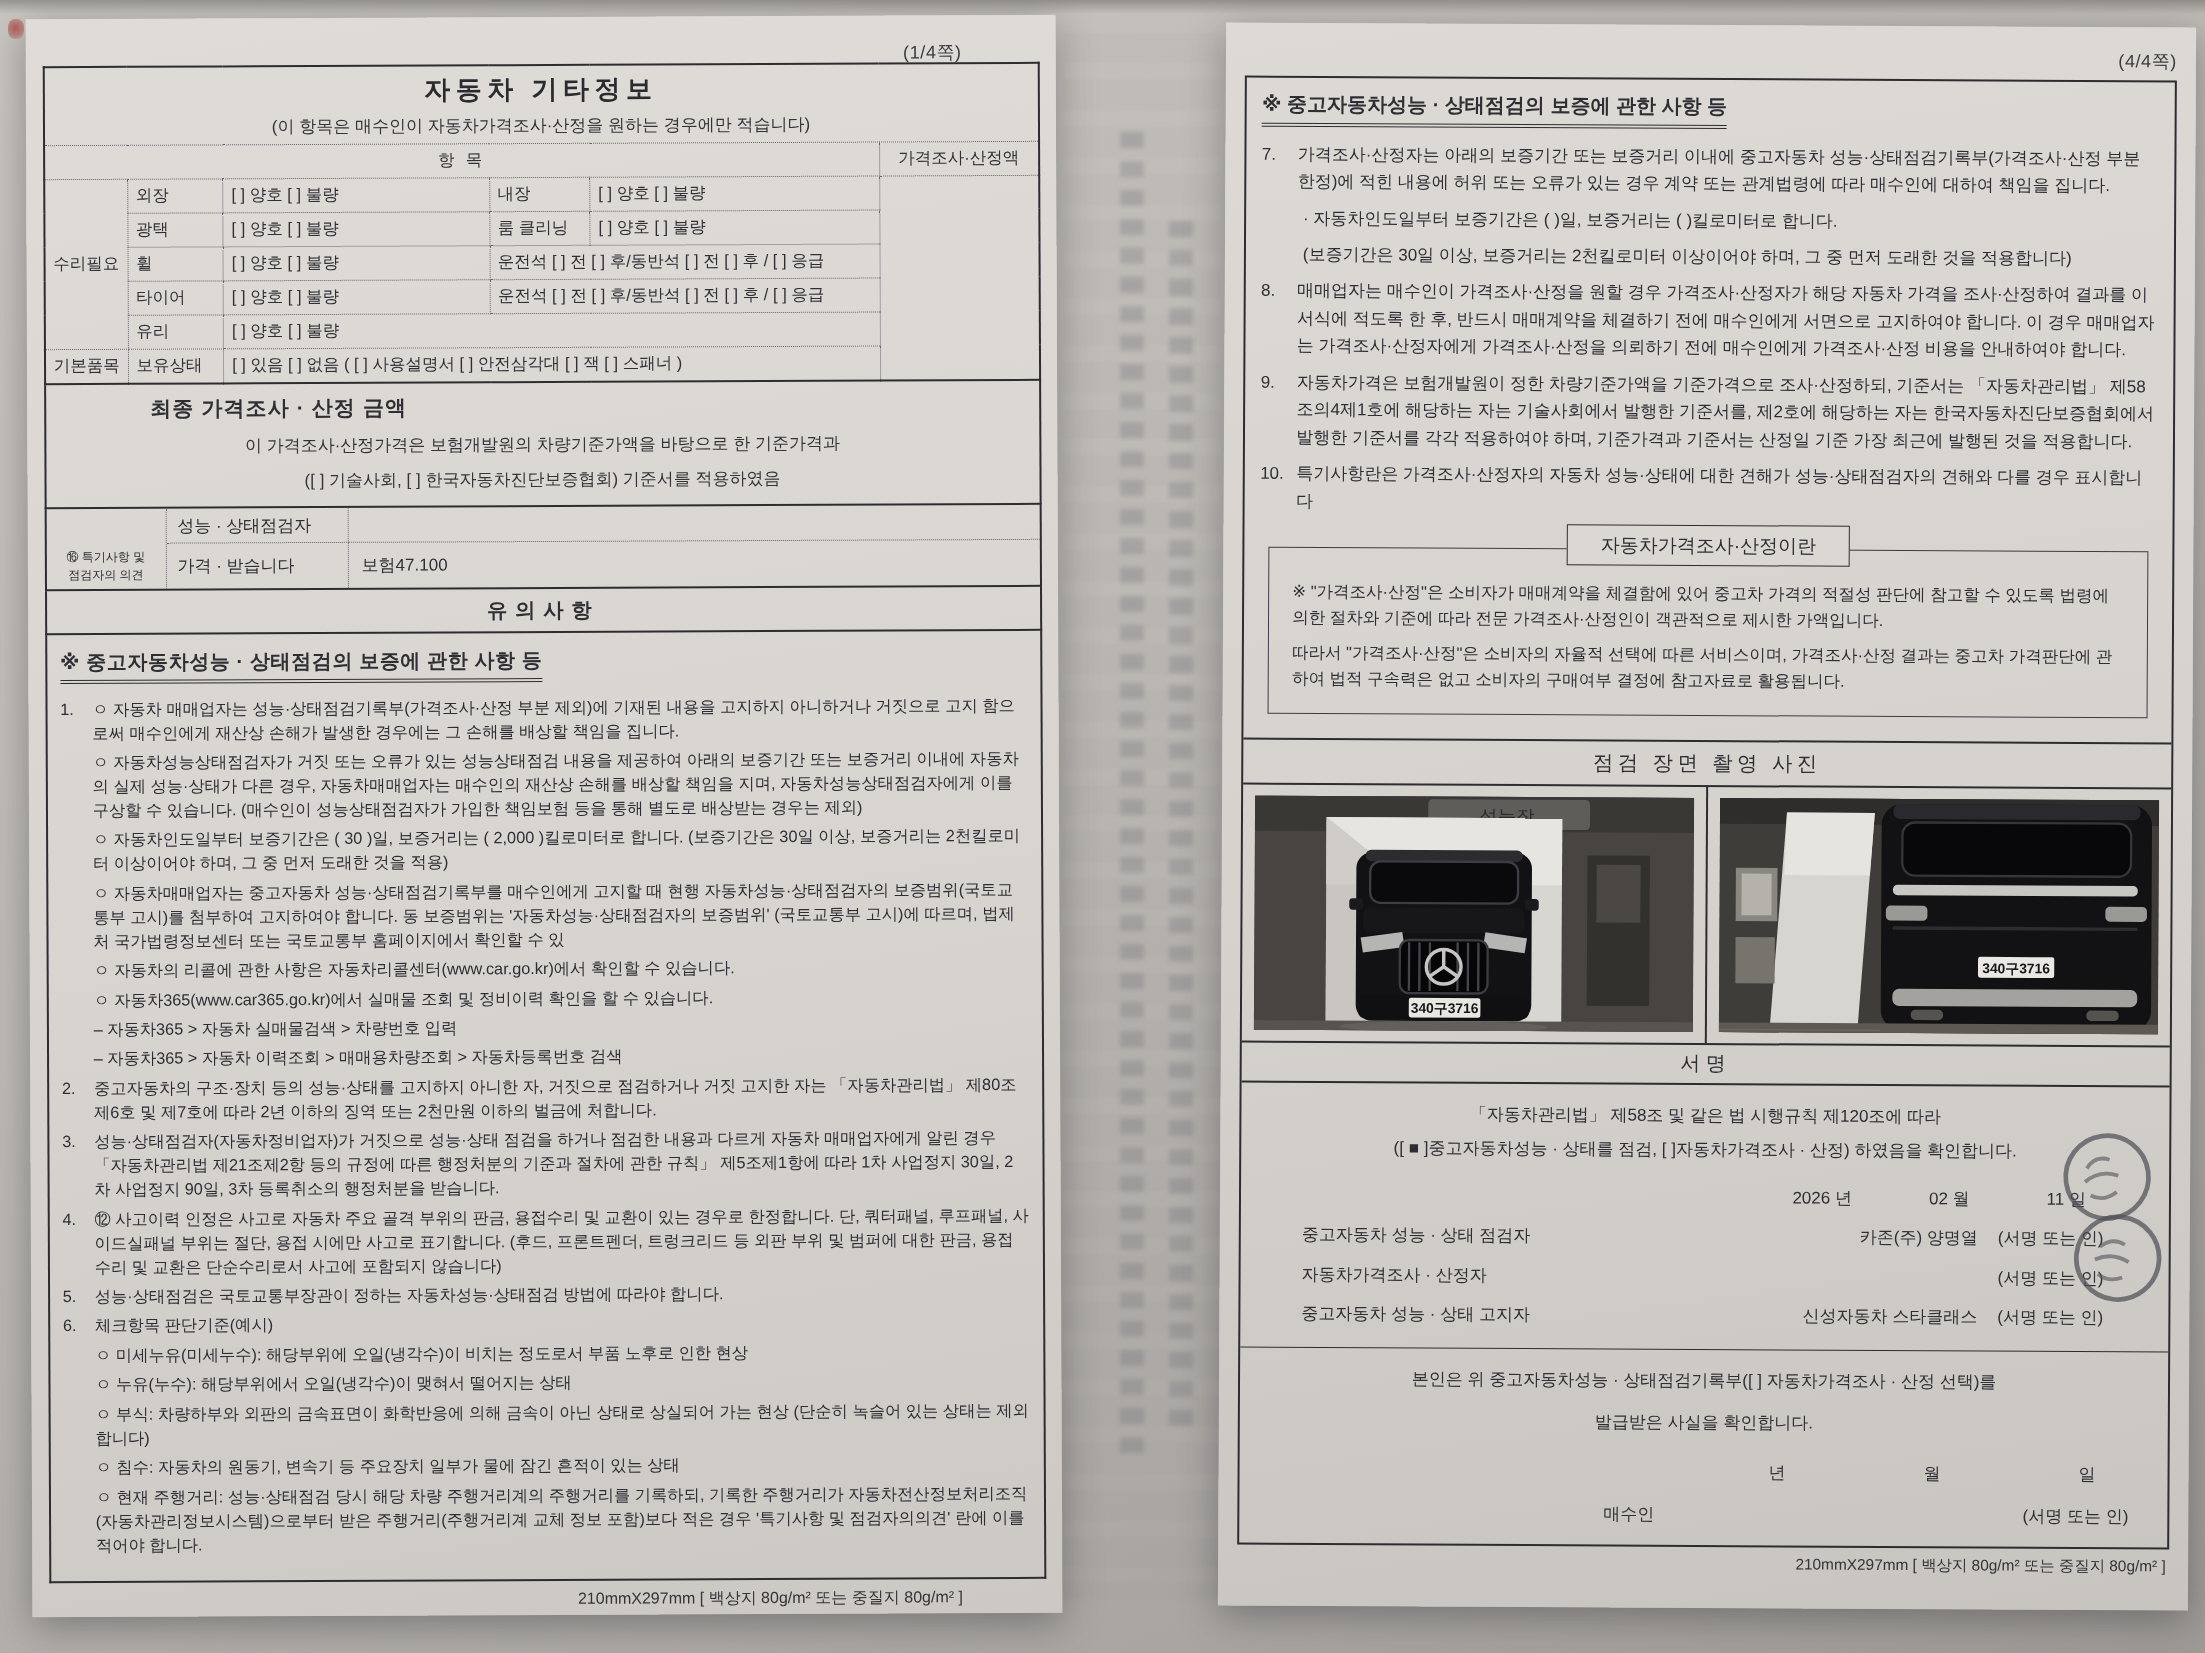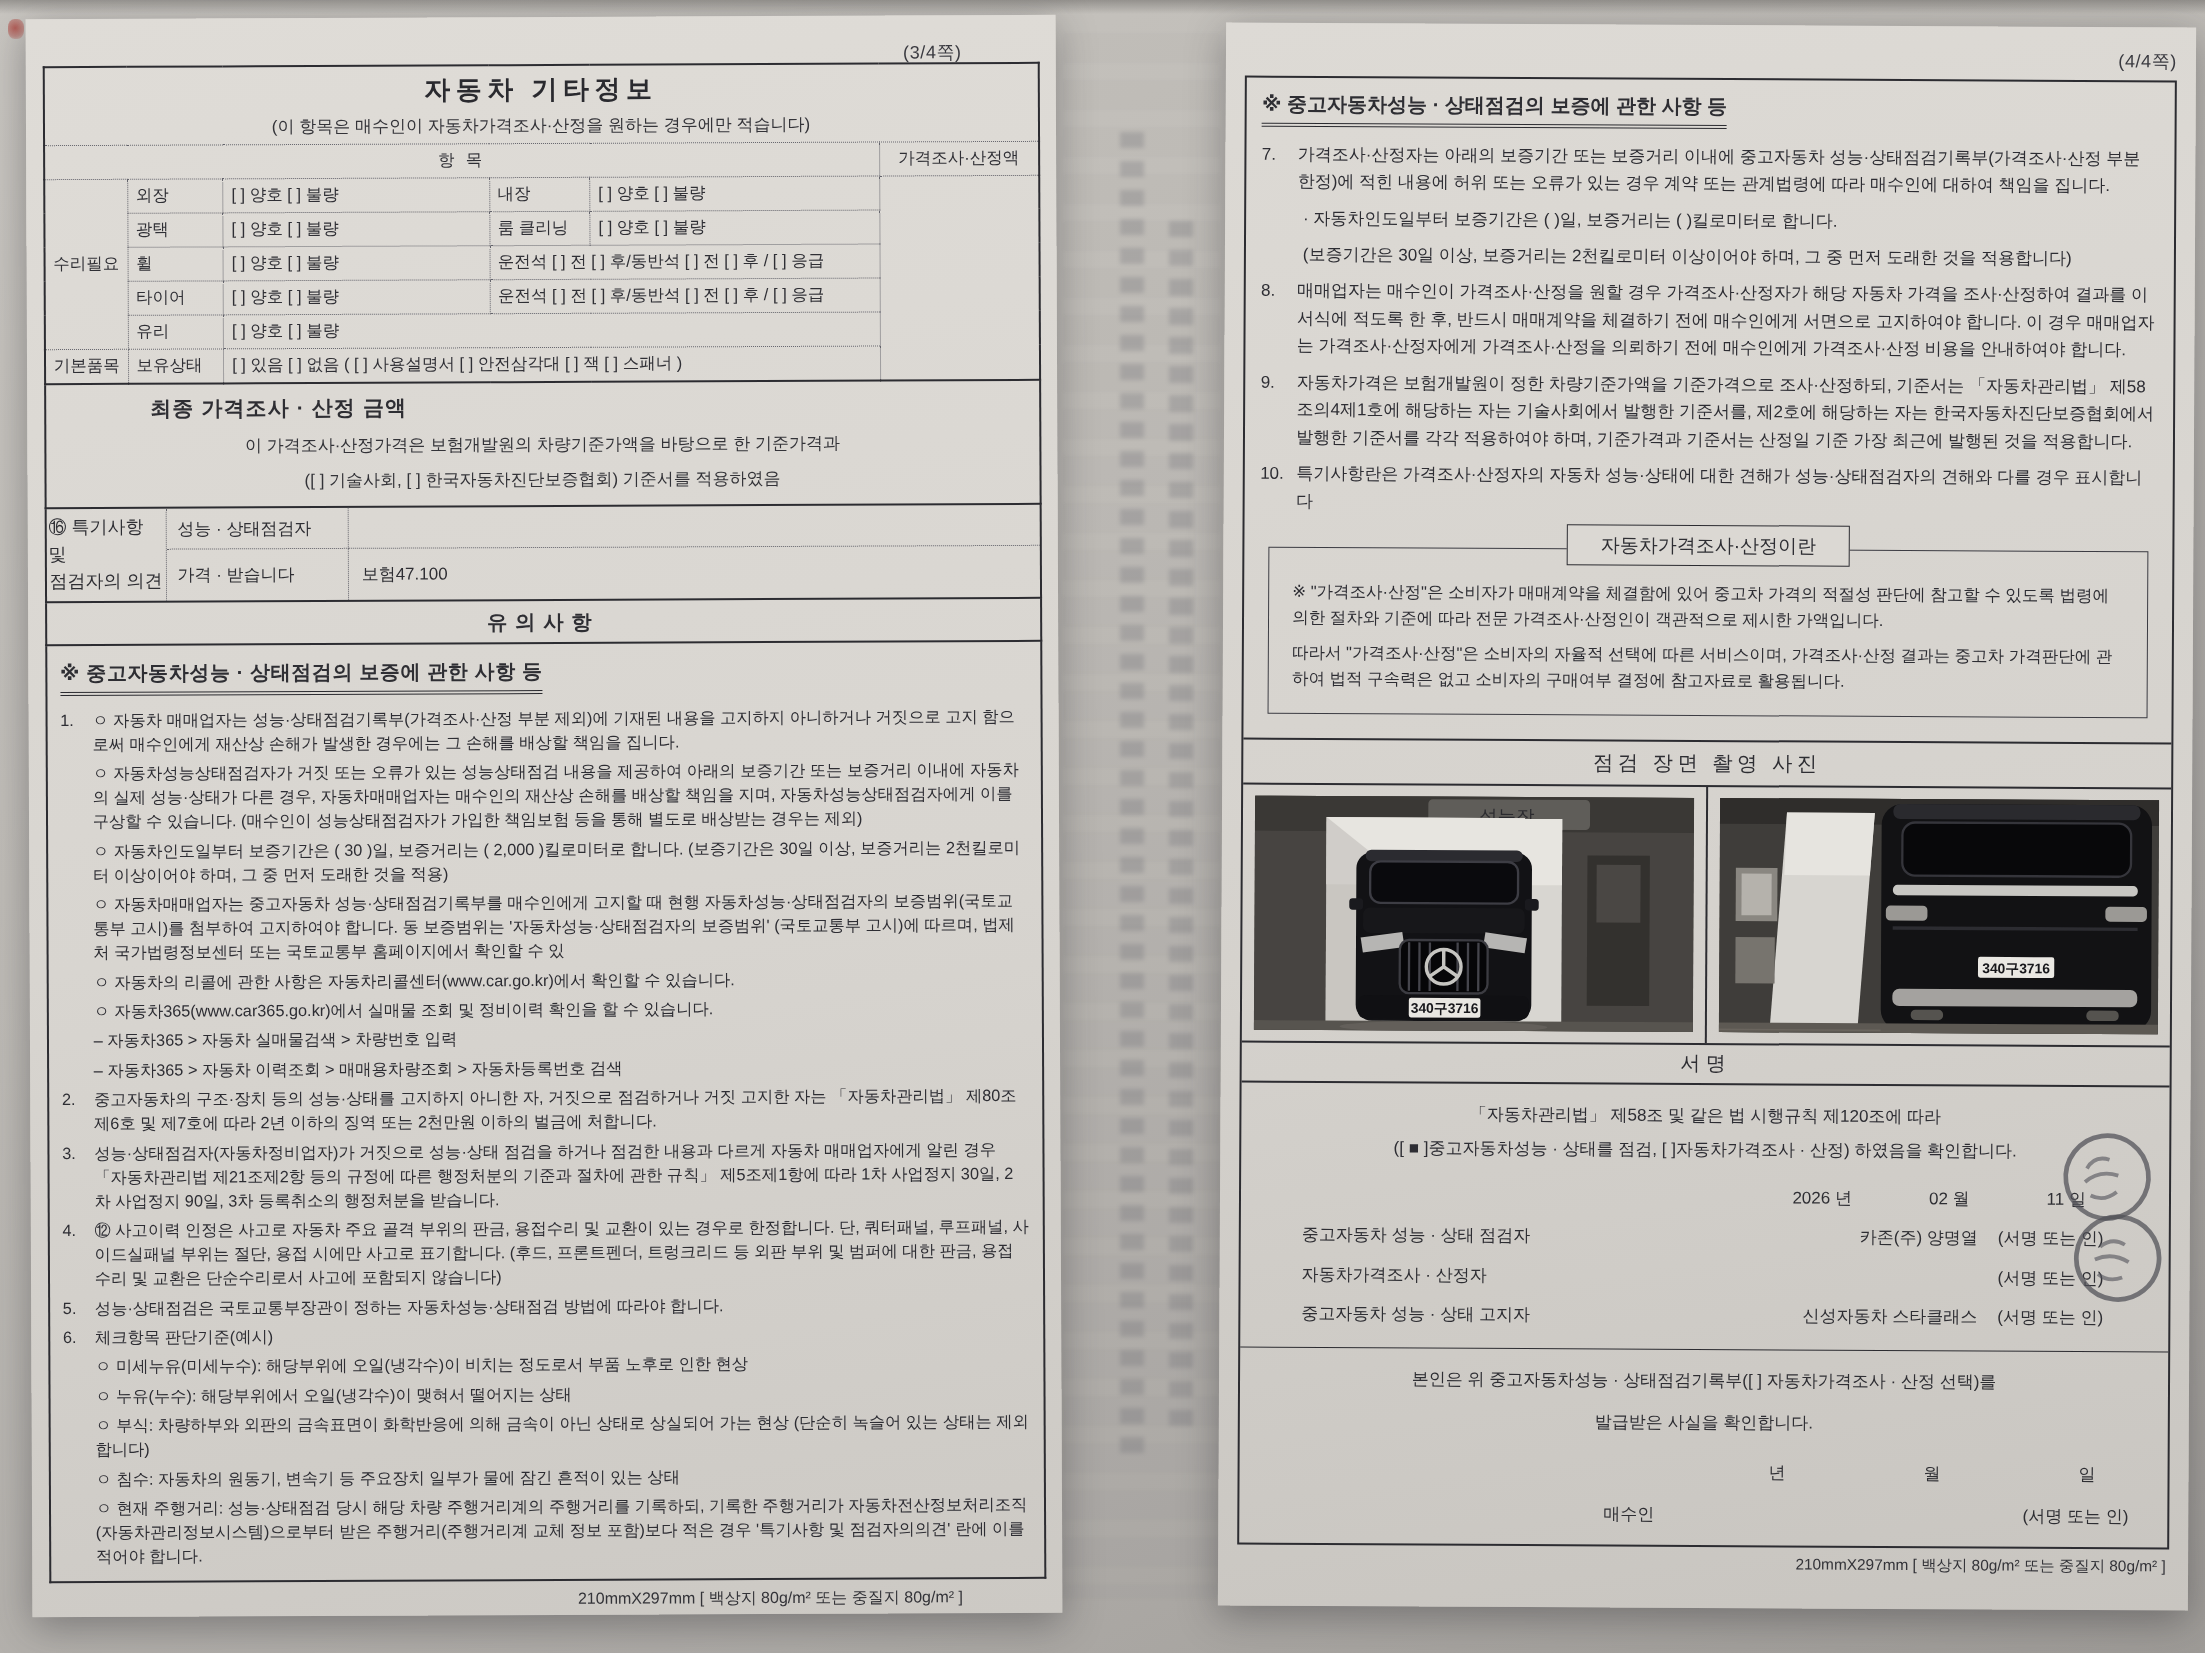--- a/index.html
+++ b/index.html
@@ -34,21 +34,21 @@
   td.hdr-amount{text-align:center;font-size:15px;border-left:1.7px solid #2c2c31;border-bottom:1.7px solid #2c2c31;white-space:normal;padding:4.4px 2.2px;}
   td.group{ text-align:center;font-size:16.5px;}
   td.amount-col{border-left:1.7px solid #2c2c31;}
   td.lbl{text-align:left;}
   
   .finalbox{border:2.8px solid #2c2c31;border-top:none;padding:10px 16.5px 14.3px;}
   .final-title{font-size:21px;font-weight:600;padding-left:88px;letter-spacing:1.1px;}
   .final-line{font-size:17px;text-align:center;margin-top:12px;color:#333338;}
   
   .specnotes{display:grid;grid-template-columns:120px 182px 1fr;border:2.8px solid #2c2c31;border-top:none;}
-  .sn-head{grid-row:1 / span 2;display:flex;flex-direction:column;justify-content:flex-start;align-items:center;font-size:18px;line-height:1.5;border-right:1.1px dotted #63636b;padding:5.5px 2.2px;}
+  .sn-head{grid-row:1 / span 2;display:flex;flex-direction:column;justify-content:flex-end;align-items:center;font-size:12px;line-height:1.5;border-right:1.1px dotted #63636b;padding:5.5px 2.2px;}
   .sn-cell{border-bottom:1.1px dotted #63636b;border-right:1.1px dotted #63636b;font-size:17px;display:flex;align-items:center;padding:4px 11px;min-height:26.5px;}
   .sn-cell.last,.sn-val.last{border-bottom:none;}
   .sn-val{border-bottom:1.1px dotted #63636b;font-size:17px;display:flex;align-items:center;padding:11px 13.2px;}
   
   .cautionbar{border:2.8px solid #2c2c31;border-top:none;text-align:center;font-size:20.4px;font-weight:bold;letter-spacing:7.7px;padding:6.6px 0;}
   .notesbox{border:2.8px solid #2c2c31;border-top:none;padding:14.3px 13.2px 6.6px;flex:1;}
   .cheading{display:inline-block;font-size:20px;font-weight:bold;border-bottom:4.4px double #2b2b30;padding-bottom:4.4px;margin-bottom:13.2px;letter-spacing:0.6px;}
   .note{display:flex;margin-bottom:5.5px;font-size:16.3px;line-height:1.47;color:#2d2d33;}
   .nnum{flex:0 0 32px;}
   .ntxt{flex:1;}
@@ -103,21 +103,21 @@
 </head>
 <body>
 
 <div class="topedge"></div>
 <div class="redmark"></div>
 <div class="spine-ghost"></div>
 <div class="ghost-col" style="left:1120px;top:132px;height:1323px;"></div>
 <div class="ghost-col" style="left:1169px;top:221px;height:1213px;"></div>
 
 <div class="page" id="page-left">
-  <div class="pmark">(3/4쪽)</div>
+  <div class="pmark">(1/4쪽)</div>
 
   <table class="ltable">
     <colgroup>
         <col style="width:83px">
         <col style="width:95px">
         <col style="width:264px">
         <col style="width:100px">
         <col style="width:287px">
         <col style="width:158px">
       </colgroup>

